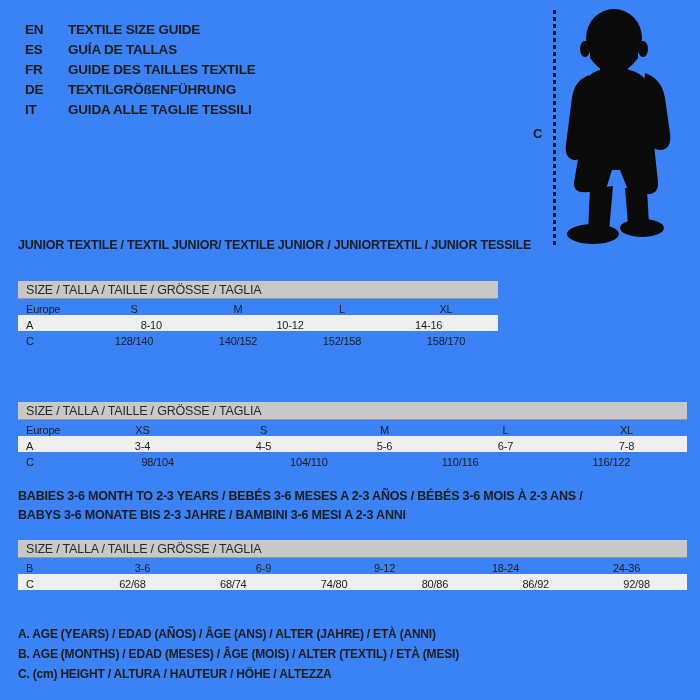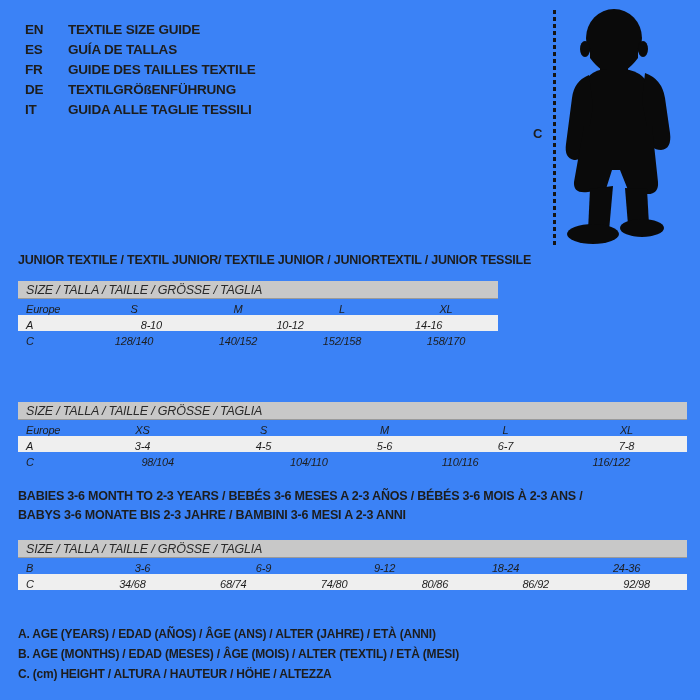--- a/index.html
+++ b/index.html
@@ -14,21 +14,21 @@
   
   .dash-line{
     position:absolute;left:553px;top:10px;width:3px;height:236px;
     background:repeating-linear-gradient(to bottom,#151515 0 4px,transparent 4px 7px);
   }
   .c-label{position:absolute;left:533px;top:126px;font-size:13px;font-weight:bold;}
   .silhouette{position:absolute;left:562px;top:6px;width:124px;height:240px;}
   
   .sec-title{position:absolute;left:18px;font-size:12.5px;font-weight:bold;line-height:19px;}
   .sec-title sub{font-size:9px;}
-  .tbl{position:absolute;left:18px;font-style:italic;}
+  .tbl{position:absolute;left:18px;}
   .size-bar{
     height:18px;line-height:18px;background:#c8c8c8;border-bottom:1px solid #9a9a9a;
     padding-left:8px;font-size:12.5px;color:#2a2a2a;box-sizing:border-box;font-weight:normal;
   }
   .trow{display:flex;height:16px;line-height:20px;font-size:11px;}
   .trow.shaded{background:#efefef;}
   .tlabel{width:64px;padding-left:8px;box-sizing:border-box;}
   .tcell{flex:1;text-align:center;}
   .w-junior{width:480px;}
   .w-wide{width:669px;}
@@ -77,21 +77,21 @@
       <path d="M27,69 Q12,75 10,92 L4,138 Q2,152 12,154 Q22,155 24,142 L31,100 Z"></path>
       <path d="M83,67 Q100,73 103,92 L108,127 Q110,143 99,144 Q88,144 87,131 L80,95 Z"></path>
       <path d="M22,120 L12,176 Q11,188 26,186 L44,183 L50,164 L58,164 L66,184 L84,188 Q97,189 96,176 L90,120 Z"></path>
       <path d="M28,183 L26,225 L47,225 L51,180 Z"></path>
       <path d="M63,182 L66,219 L87,219 L85,183 Z"></path>
       <ellipse cx="31" cy="228" rx="26" ry="10"></ellipse>
       <ellipse cx="80" cy="222" rx="22" ry="9"></ellipse>
     </g>
   </svg>
 
-  <div class="sec-title" style="top:251px;">JUNIOR TEXTILE / TEXTIL JUNIOR/ TEXTILE JUNIOR / JUNIORTEXTIL / JUNIOR TESSILE</div>
+  <div class="sec-title" style="top:236px;">JUNIOR TEXTILE / TEXTIL JUNIOR/ TEXTILE JUNIOR / JUNIORTEXTIL / JUNIOR TESSILE</div>
   <div class="tbl w-junior" style="top:281px;">
     <div class="size-bar">SIZE / TALLA / TAILLE / GRÖSSE / TAGLIA</div>
     <div class="trow">
       <span class="tlabel">Europe</span>
       <span class="tcell">S</span>
       <span class="tcell">M</span>
       <span class="tcell">L</span>
       <span class="tcell">XL</span>
     </div>
     <div class="trow shaded">
@@ -145,21 +145,21 @@
     <div class="trow">
       <span class="tlabel">B</span>
       <span class="tcell">3-6</span>
       <span class="tcell">6-9</span>
       <span class="tcell">9-12</span>
       <span class="tcell">18-24</span>
       <span class="tcell">24-36</span>
     </div>
     <div class="trow shaded">
       <span class="tlabel">C</span>
-      <span class="tcell">34/68</span>
+      <span class="tcell">62/68</span>
       <span class="tcell">68/74</span>
       <span class="tcell">74/80</span>
       <span class="tcell">80/86</span>
       <span class="tcell">86/92</span>
       <span class="tcell">92/98</span>
     </div>
   </div>
 
   <div class="legend">
     <div class="legend-line">A. AGE (YEARS) / EDAD (AÑOS) / ÂGE (ANS) / ALTER (JAHRE) / ETÀ (ANNI)</div>

